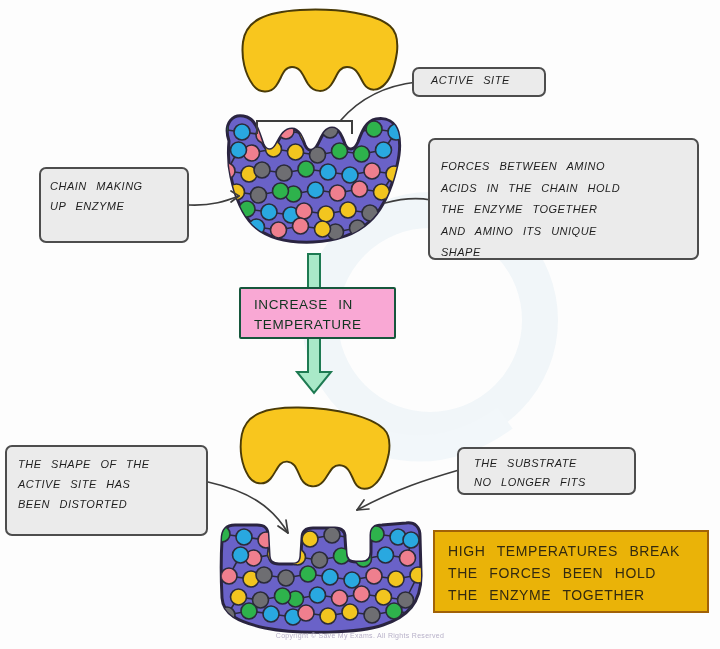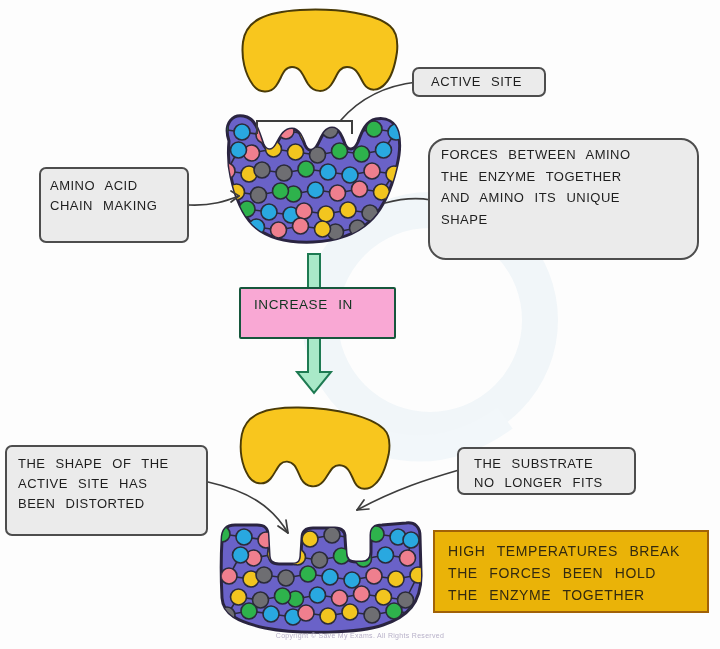--- a/index.html
+++ b/index.html
@@ -3,34 +3,34 @@
 <meta charset="utf-8">
 <style>
   html,body{margin:0;padding:0;background:#ffffff;}
   .canvas{
     position:relative;width:720px;height:649px;background:#fdfdfd;overflow:hidden;
     font-family:"Liberation Sans", sans-serif;color:#222;
   }
   svg{position:absolute;left:0;top:0;}
   .tag{
     position:absolute;box-sizing:border-box;background:#ebebeb;border:2px solid #4d4d4d;
-    border-radius:7px;color:#1e1e1e;font-size:13px;letter-spacing:.5px;word-spacing:6px;
+    border-radius:7px;color:#1e1e1e;font-size:11px;letter-spacing:.5px;word-spacing:6px;font-style:italic;
   }
   .tag .ln, .hl .ln, .temp .ln{white-space:nowrap;}
   .temp{
     position:absolute;box-sizing:border-box;background:#f9a8d4;border:2px solid #16573c;
     border-radius:2px;color:#10331f;font-size:13.5px;letter-spacing:.6px;word-spacing:6px;
   }
   .hl{
     position:absolute;box-sizing:border-box;background:#eab308;border:2px solid #a16207;
     color:#332a10;font-size:14px;letter-spacing:.6px;word-spacing:7px;
   }
   #box-active-site{left:412px;top:67px;width:134px;height:30px;padding:5px 6px 4px 17px;}
   #box-amino{left:39px;top:167px;width:150px;height:76px;padding:7px 9px;line-height:20px;}
-  #box-forces{left:428px;top:138px;width:271px;height:122px;padding:4px 11px;line-height:21.5px;border-radius:18px;}
+  #box-forces{left:428px;top:138px;width:271px;height:122px;padding:16px 11px;line-height:21.5px;}
   #box-increase{left:239px;top:287px;width:157px;height:52px;padding:6px 13px;line-height:20px;}
   #box-shape{left:5px;top:445px;width:203px;height:91px;padding:7px 11px;line-height:20px;}
   #box-substrate-fits{left:457px;top:447px;width:179px;height:48px;padding:5px 8px 18px 15px;line-height:19px;}
   #box-high-temp{left:433px;top:530px;width:276px;height:83px;padding:8px 13px;line-height:22px;}
   .copyright{
     position:absolute;left:0;top:632px;width:720px;text-align:center;
     font-size:7px;color:#b7b0c8;letter-spacing:.3px;
   }
 </style>
 </head>
@@ -191,33 +191,35 @@
       <circle cx="204" cy="482" r="2.6"></circle>
       <circle cx="461" cy="470" r="2.6"></circle>
     </g>
   </svg>
 
   <div class="tag" id="box-active-site">
     <div class="ln">ACTIVE SITE</div>
   </div>
 
   <div class="tag" id="box-amino">
-    <div class="ln">AMINO ACID</div>
     <div class="ln">CHAIN MAKING</div>
+    <div class="ln">UP ENZYME</div>
   </div>
 
   <div class="tag" id="box-forces">
     <div class="ln">FORCES BETWEEN AMINO</div>
+    <div class="ln">ACIDS IN THE CHAIN HOLD</div>
     <div class="ln">THE ENZYME TOGETHER</div>
     <div class="ln">AND AMINO ITS UNIQUE</div>
     <div class="ln">SHAPE</div>
   </div>
 
   <div class="temp" id="box-increase">
     <div class="ln">INCREASE IN</div>
+    <div class="ln">TEMPERATURE</div>
   </div>
 
   <div class="tag" id="box-shape">
     <div class="ln">THE SHAPE OF THE</div>
     <div class="ln">ACTIVE SITE HAS</div>
     <div class="ln">BEEN DISTORTED</div>
   </div>
 
   <div class="tag" id="box-substrate-fits">
     <div class="ln">THE SUBSTRATE</div>

